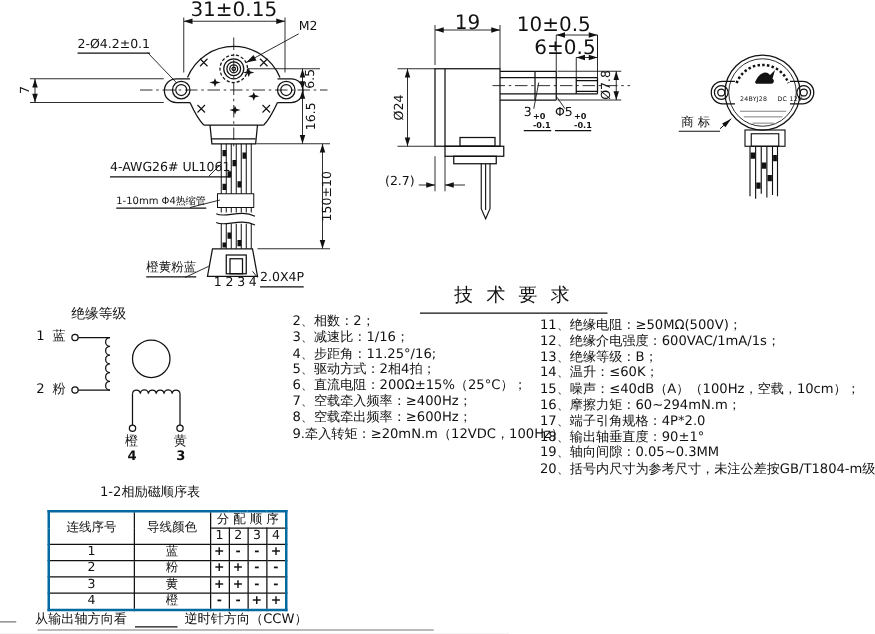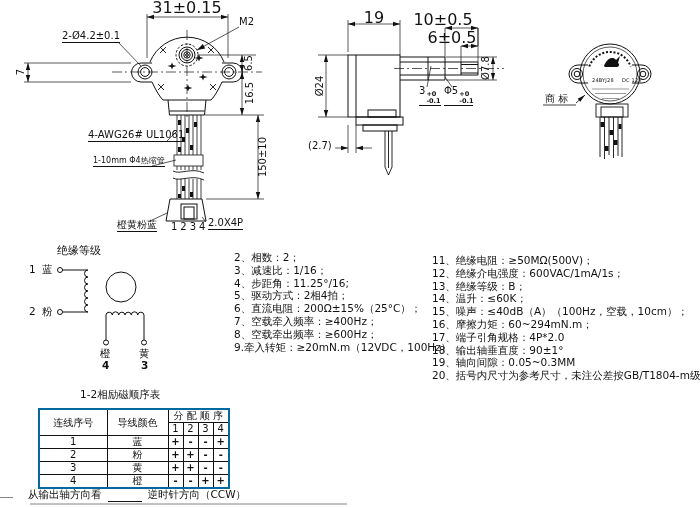--- a/index.html
+++ b/index.html
@@ -236,21 +236,21 @@
 
   <span class="clbl" style="left:187px;top:8px">31±0.15</span>
   <span class="lbl u" style="left:62px;top:31px">2-Ø4.2±0.1</span>
   <span class="lbl" style="left:239px;top:17px">M2</span>
   <span class="vlbl" style="left:21px;top:72px">7</span>
   <span class="vlbl" style="left:249px;top:63px">6.5</span>
   <span class="vlbl" style="left:250px;top:93px">16.5</span>
   <span class="vlbl" style="left:263px;top:157px">150±10</span>
   <span class="lbl u" style="left:88px;top:130px">4-AWG26# UL1061</span>
   <span class="lbl u sm" style="left:93px;top:157px">1-10mm Φ4热缩管</span>
-  <span class="lbl u" style="left:117px;top:220px">橙黄粉蓝</span>
+  <span class="lbl u" style="left:117px;top:210px">橙黄粉蓝</span>
   <span class="lbl" style="left:171px;top:222px;letter-spacing:3px">1234</span>
   <span class="lbl u" style="left:208px;top:218px">2.0X4P</span>
 
   <span class="clbl" style="left:374px;top:18px">19</span>
   <span class="clbl" style="left:443px;top:20px">10±0.5</span>
   <span class="clbl" style="left:452px;top:38px">6±0.5</span>
   <span class="vlbl" style="left:486px;top:68px">Ø7.8</span>
   <span class="vlbl" style="left:320px;top:86px">Ø24</span>
   <span class="lbl u" style="left:419px;top:86px"><span>3</span><span class="tol">
         <i>+0</i>
@@ -259,20 +259,21 @@
   <span class="lbl u" style="left:444px;top:86px"><span>Φ5</span><span class="tol">
         <i>+0</i>
         <i>-0.1</i>
       </span></span>
   <span class="lbl" style="left:308px;top:141px">(2.7)</span>
 
   <span class="lbl" style="left:545px;top:94px">商 标</span>
   <span class="lbl tiny" style="left:592px;top:78px">24BYJ28</span>
   <span class="lbl tiny" style="left:622px;top:78px">DC 12V</span>
 
+  <div class="tech-title">技 术 要 求</div>
   <div class="tcol" style="left:234px;top:251px">
     <div>2、相数：2；</div>
     <div>3、减速比：1/16；</div>
     <div>4、步距角：11.25°/16;</div>
     <div>5、驱动方式：2相4拍；</div>
     <div>6、直流电阻：200Ω±15%（25°C）；</div>
     <div>7、空载牵入频率：≥400Hz；</div>
     <div>8、空载牵出频率：≥600Hz；</div>
     <div>9.牵入转矩：≥20mN.m（12VDC，100Hz）</div>
   </div>

